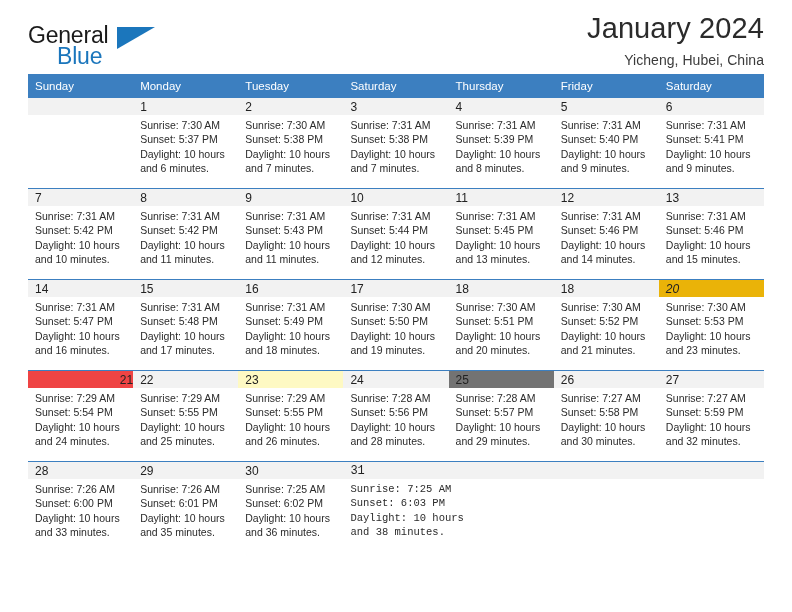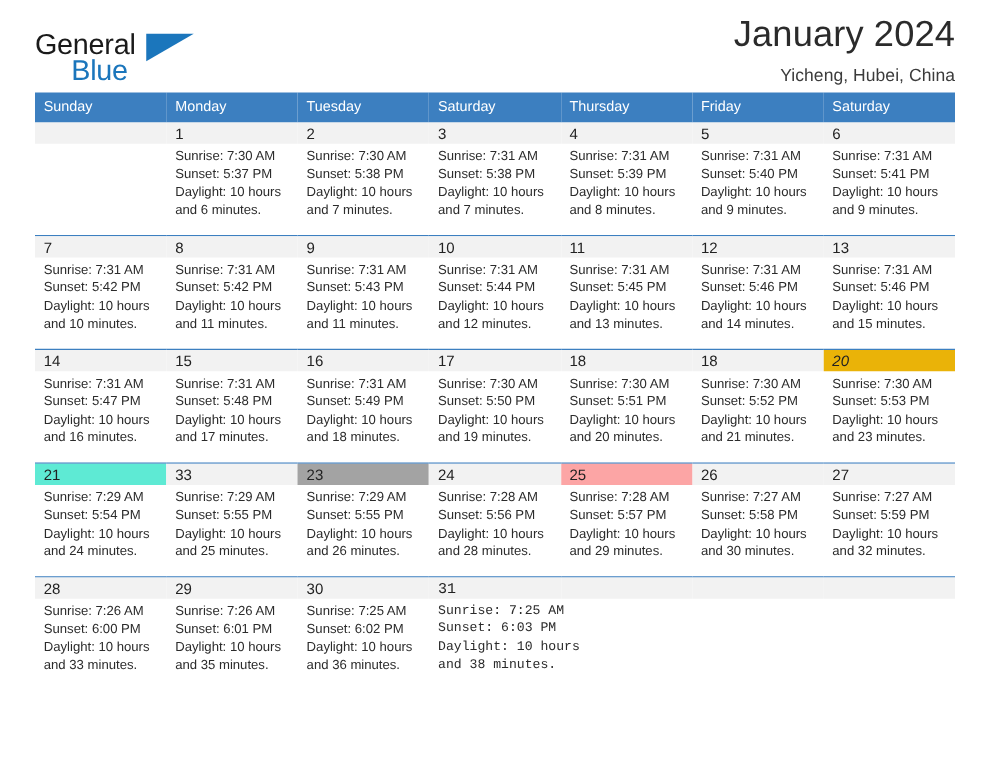--- a/index.html
+++ b/index.html
@@ -408,43 +408,43 @@
                 <div>Sunset: 5:53 PM</div>
                 <div>Daylight: 10 hours</div>
                 <div>and 23 minutes.</div>
               </div>
             </div>
           </td>
         </tr>
         <tr class="week">
           <td style="border-top-color: rgb(60, 127, 192);">
             <div class="cell">
-              <div class="daynum-band" style="background: #5eead4;">21</div>
+              <div class="daynum-band" style="background: #ef4444; text-align: right;">21</div>
               <div class="cell-lines">
                 <div>Sunrise: 7:29 AM</div>
                 <div>Sunset: 5:54 PM</div>
                 <div>Daylight: 10 hours</div>
                 <div>and 24 minutes.</div>
               </div>
             </div>
           </td>
           <td style="border-top-color: rgb(60, 127, 192);">
             <div class="cell">
-              <div class="daynum-band" style="background: rgb(242, 242, 242);">33</div>
+              <div class="daynum-band" style="background: rgb(242, 242, 242);">22</div>
               <div class="cell-lines">
                 <div>Sunrise: 7:29 AM</div>
                 <div>Sunset: 5:55 PM</div>
                 <div>Daylight: 10 hours</div>
                 <div>and 25 minutes.</div>
               </div>
             </div>
           </td>
           <td style="border-top-color: rgb(60, 127, 192);">
             <div class="cell">
-              <div class="daynum-band" style="background: #a3a3a3;">23</div>
+              <div class="daynum-band" style="background: #fef9c3;">23</div>
               <div class="cell-lines">
                 <div>Sunrise: 7:29 AM</div>
                 <div>Sunset: 5:55 PM</div>
                 <div>Daylight: 10 hours</div>
                 <div>and 26 minutes.</div>
               </div>
             </div>
           </td>
           <td style="border-top-color: rgb(60, 127, 192);">
             <div class="cell">
@@ -452,21 +452,21 @@
               <div class="cell-lines">
                 <div>Sunrise: 7:28 AM</div>
                 <div>Sunset: 5:56 PM</div>
                 <div>Daylight: 10 hours</div>
                 <div>and 28 minutes.</div>
               </div>
             </div>
           </td>
           <td style="border-top-color: rgb(60, 127, 192);">
             <div class="cell">
-              <div class="daynum-band" style="background: #fca5a5;">25</div>
+              <div class="daynum-band" style="background: #737373;">25</div>
               <div class="cell-lines">
                 <div>Sunrise: 7:28 AM</div>
                 <div>Sunset: 5:57 PM</div>
                 <div>Daylight: 10 hours</div>
                 <div>and 29 minutes.</div>
               </div>
             </div>
           </td>
           <td style="border-top-color: rgb(60, 127, 192);">
             <div class="cell">

